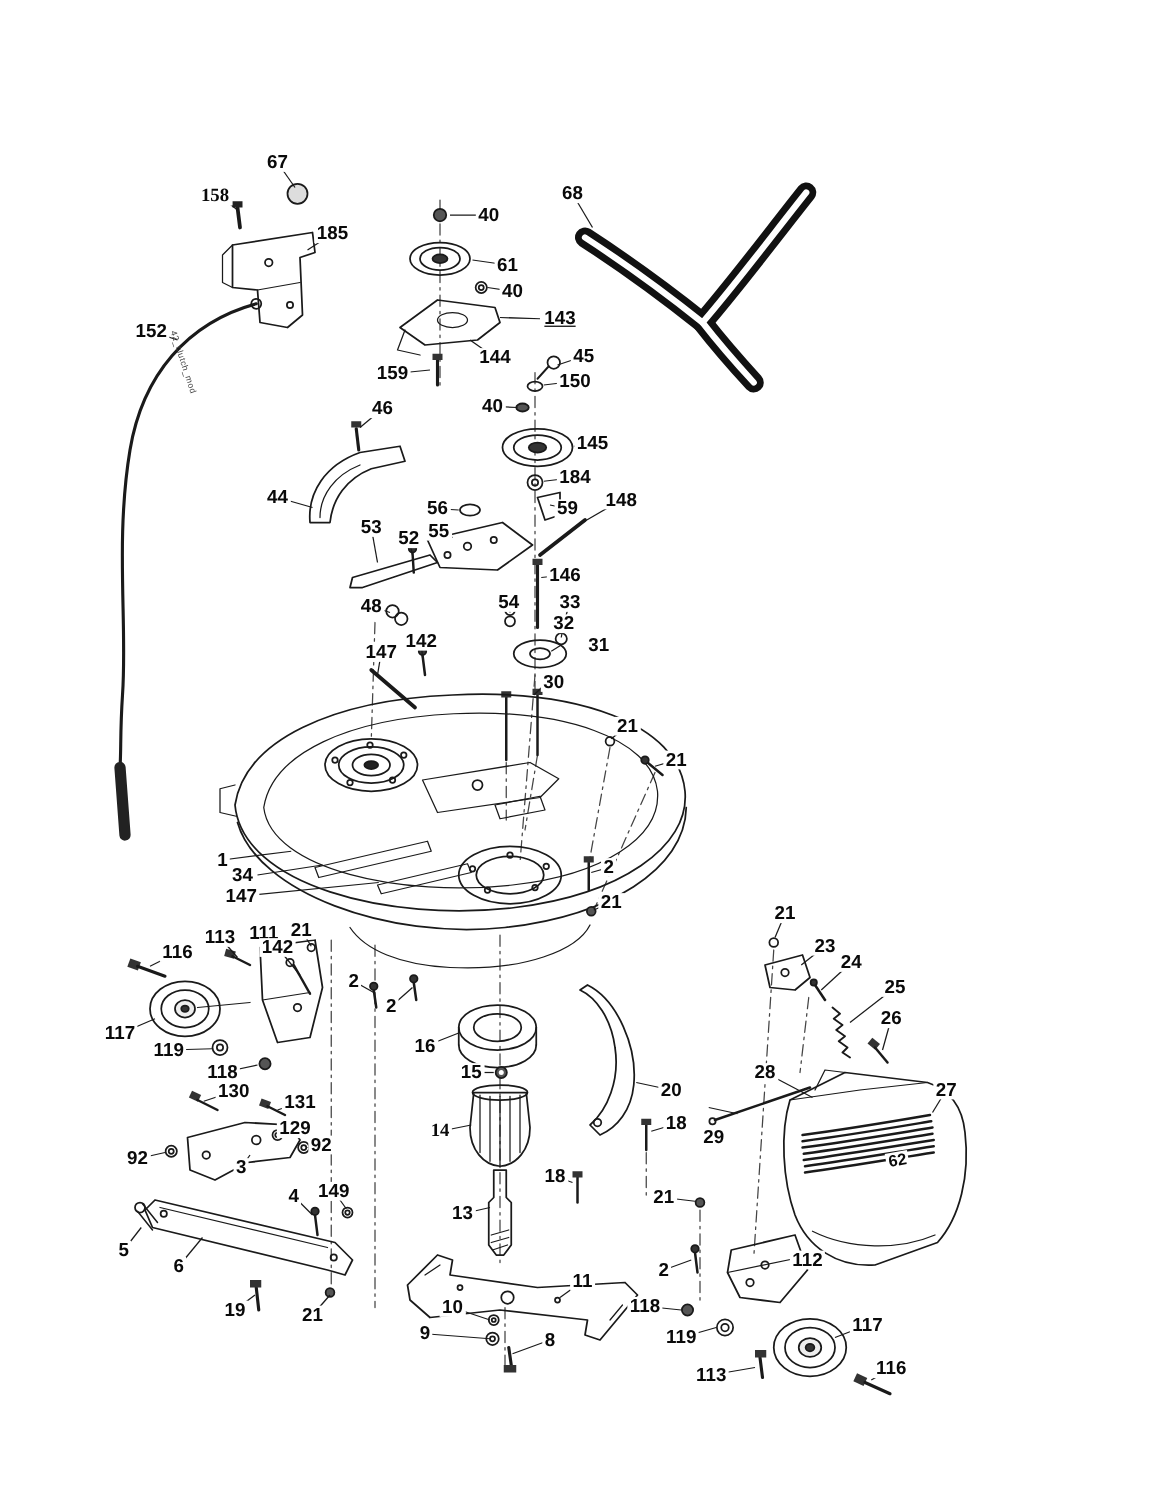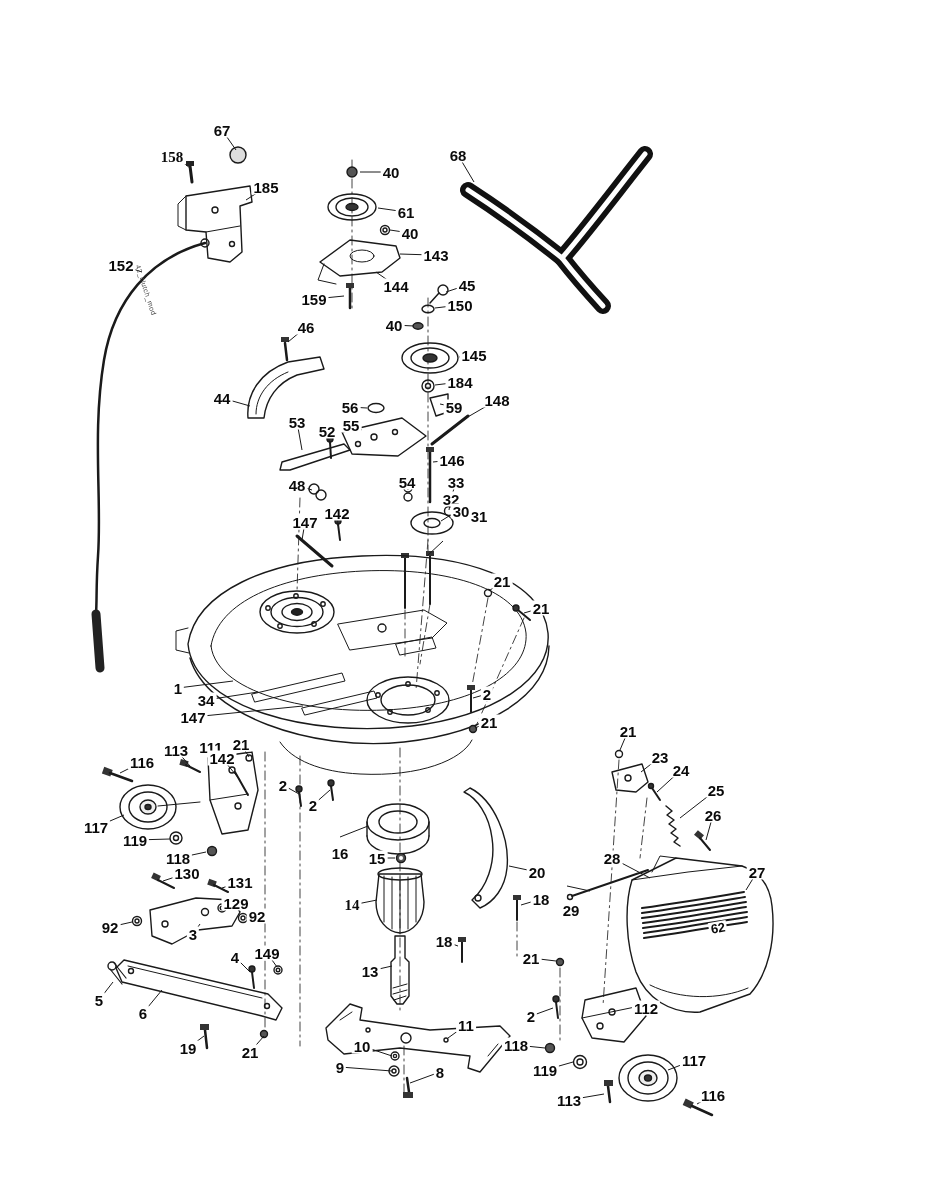--- a/index.html
+++ b/index.html
@@ -393,21 +393,21 @@
 
 <div id="labels-layer">
       <div class="part-label" style="left: 222px; top: 130px;">67</div>
       <div class="part-label" style="left: 172px; top: 157px; font-family: Liberation Serif, serif;">158</div>
       <div class="part-label" style="left: 266px; top: 187px;">185</div>
       <div class="part-label" style="left: 121px; top: 265px;">152</div>
       <div class="part-label" style="left: 458px; top: 155px;">68</div>
       <div class="part-label" style="left: 391px; top: 172px;">40</div>
       <div class="part-label" style="left: 406px; top: 212px;">61</div>
       <div class="part-label" style="left: 410px; top: 233px;">40</div>
-      <div class="part-label" style="left: 436px; top: 255px;">143</div>
+      <div class="part-label" style="left: 448px; top: 255px; text-decoration: underline;">143</div>
       <div class="part-label" style="left: 396px; top: 286px;">144</div>
       <div class="part-label" style="left: 314px; top: 299px;">159</div>
       <div class="part-label" style="left: 467px; top: 285px;">45</div>
       <div class="part-label" style="left: 460px; top: 305px;">150</div>
       <div class="part-label" style="left: 394px; top: 325px;">40</div>
       <div class="part-label" style="left: 306px; top: 327px;">46</div>
       <div class="part-label" style="left: 474px; top: 355px;">145</div>
       <div class="part-label" style="left: 460px; top: 382px;">184</div>
       <div class="part-label" style="left: 222px; top: 398px;">44</div>
       <div class="part-label" style="left: 350px; top: 407px;">56</div>
@@ -417,43 +417,43 @@
       <div class="part-label" style="left: 327px; top: 431px;">52</div>
       <div class="part-label" style="left: 351px; top: 425px;">55</div>
       <div class="part-label" style="left: 452px; top: 460px;">146</div>
       <div class="part-label" style="left: 297px; top: 485px;">48</div>
       <div class="part-label" style="left: 407px; top: 482px;">54</div>
       <div class="part-label" style="left: 456px; top: 482px;">33</div>
       <div class="part-label" style="left: 451px; top: 499px;">32</div>
       <div class="part-label" style="left: 449px; top: 516px; margin-left: 30px;">31</div>
       <div class="part-label" style="left: 305px; top: 522px;">147</div>
       <div class="part-label" style="left: 337px; top: 513px;">142</div>
-      <div class="part-label" style="left: 443px; top: 511px; margin-left: 18px;">30</div>
+      <div class="part-label" style="left: 443px; top: 546px;">30</div>
       <div class="part-label" style="left: 502px; top: 581px;">21</div>
       <div class="part-label" style="left: 541px; top: 608px;">21</div>
       <div class="part-label" style="left: 178px; top: 688px;">1</div>
-      <div class="part-label" style="left: 206px; top: 700px;">34</div>
+      <div class="part-label" style="left: 194px; top: 700px;">34</div>
       <div class="part-label" style="left: 193px; top: 717px;">147</div>
       <div class="part-label" style="left: 487px; top: 694px;">2</div>
       <div class="part-label" style="left: 489px; top: 722px;">21</div>
       <div class="part-label" style="left: 628px; top: 731px;">21</div>
       <div class="part-label" style="left: 660px; top: 757px;">23</div>
       <div class="part-label" style="left: 681px; top: 770px;">24</div>
       <div class="part-label" style="left: 716px; top: 790px;">25</div>
       <div class="part-label" style="left: 713px; top: 815px;">26</div>
       <div class="part-label" style="left: 142px; top: 762px;">116</div>
       <div class="part-label" style="left: 176px; top: 750px;">113</div>
       <div class="part-label" style="left: 211px; top: 747px;">111</div>
       <div class="part-label" style="left: 241px; top: 744px;">21</div>
       <div class="part-label" style="left: 222px; top: 758px;">142</div>
       <div class="part-label" style="left: 283px; top: 785px;">2</div>
       <div class="part-label" style="left: 313px; top: 805px;">2</div>
       <div class="part-label" style="left: 96px; top: 827px;">117</div>
       <div class="part-label" style="left: 135px; top: 840px;">119</div>
-      <div class="part-label" style="left: 340px; top: 837px; margin-top: 16px;">16</div>
+      <div class="part-label" style="left: 340px; top: 837px;">16</div>
       <div class="part-label" style="left: 178px; top: 858px;">118</div>
       <div class="part-label" style="left: 187px; top: 873px;">130</div>
       <div class="part-label" style="left: 240px; top: 882px;">131</div>
       <div class="part-label" style="left: 377px; top: 858px;">15</div>
       <div class="part-label" style="left: 537px; top: 872px; text-align: center;">20</div>
       <div class="part-label" style="left: 612px; top: 858px;">28</div>
       <div class="part-label" style="left: 571px; top: 886px; margin-top: 24px;">29</div>
       <div class="part-label" style="left: 757px; top: 872px;">27</div>
       <div class="part-label" style="left: 236px; top: 903px;">129</div>
       <div class="part-label" style="left: 110px; top: 927px;">92</div>

